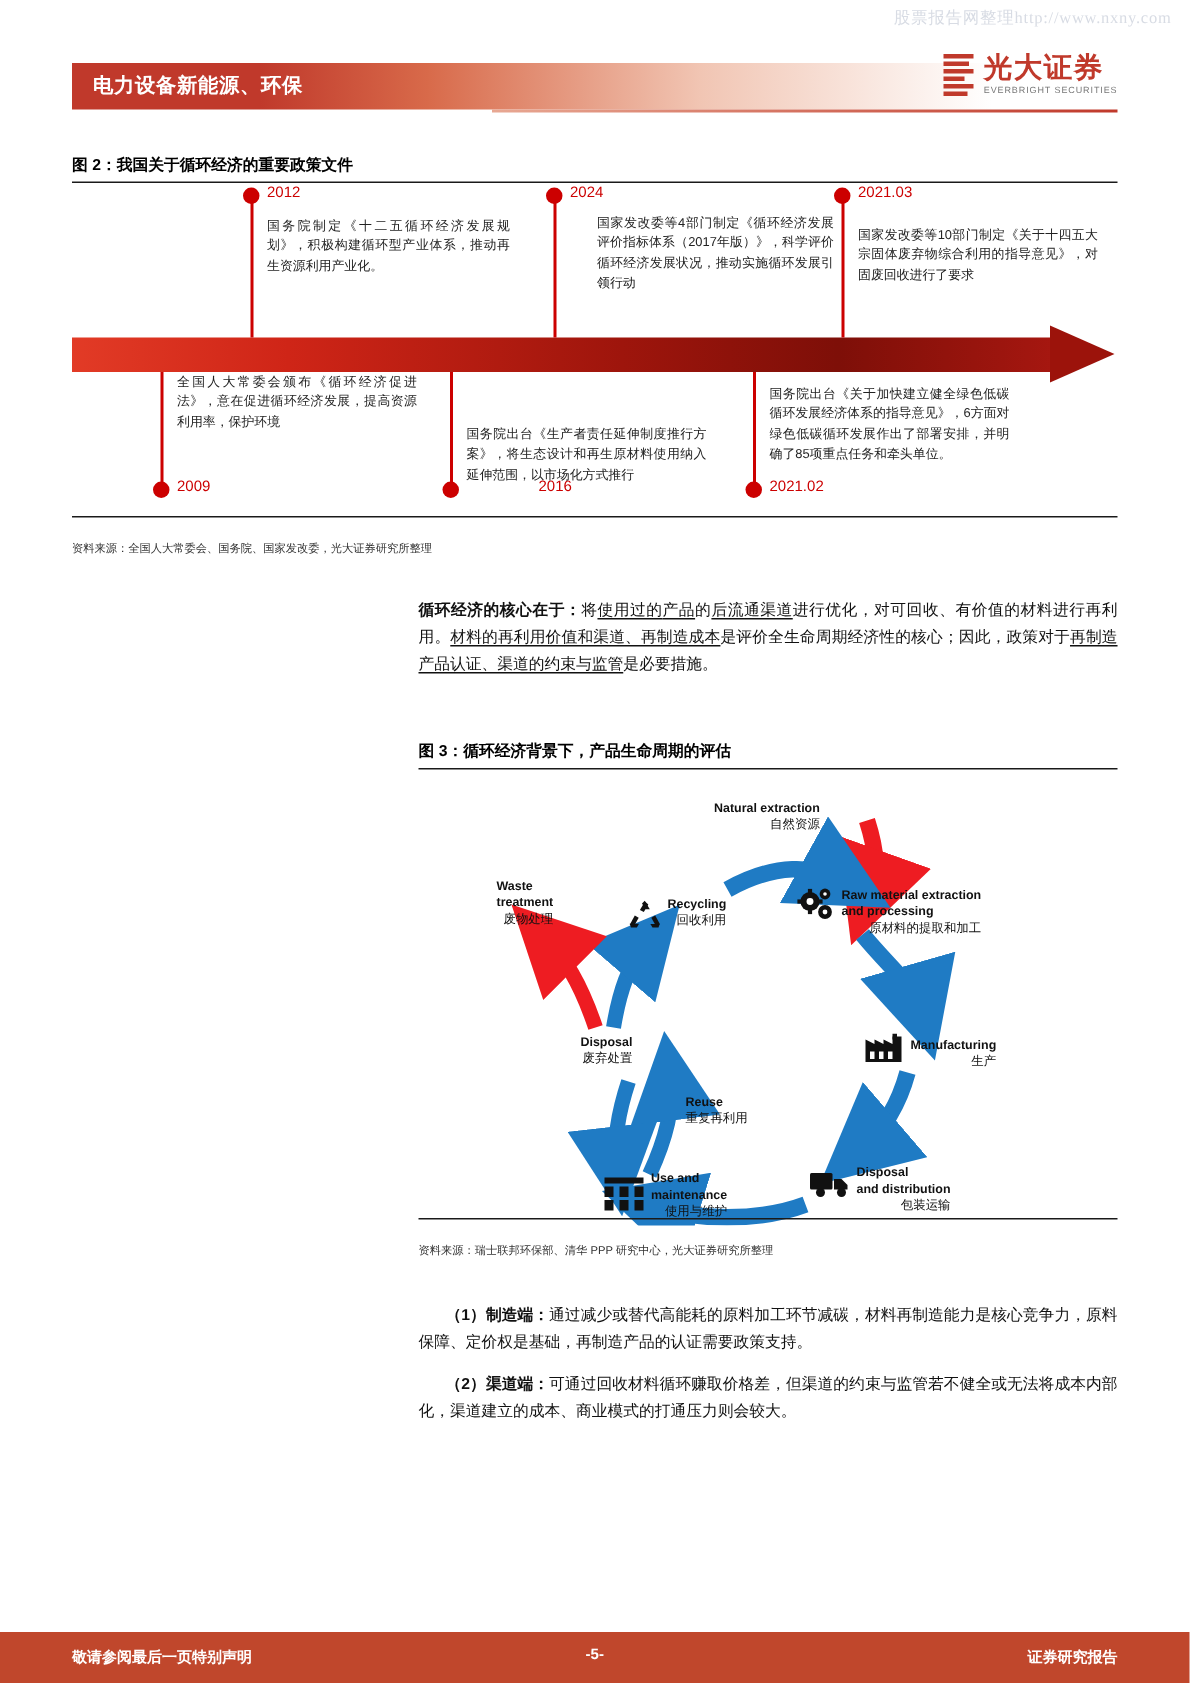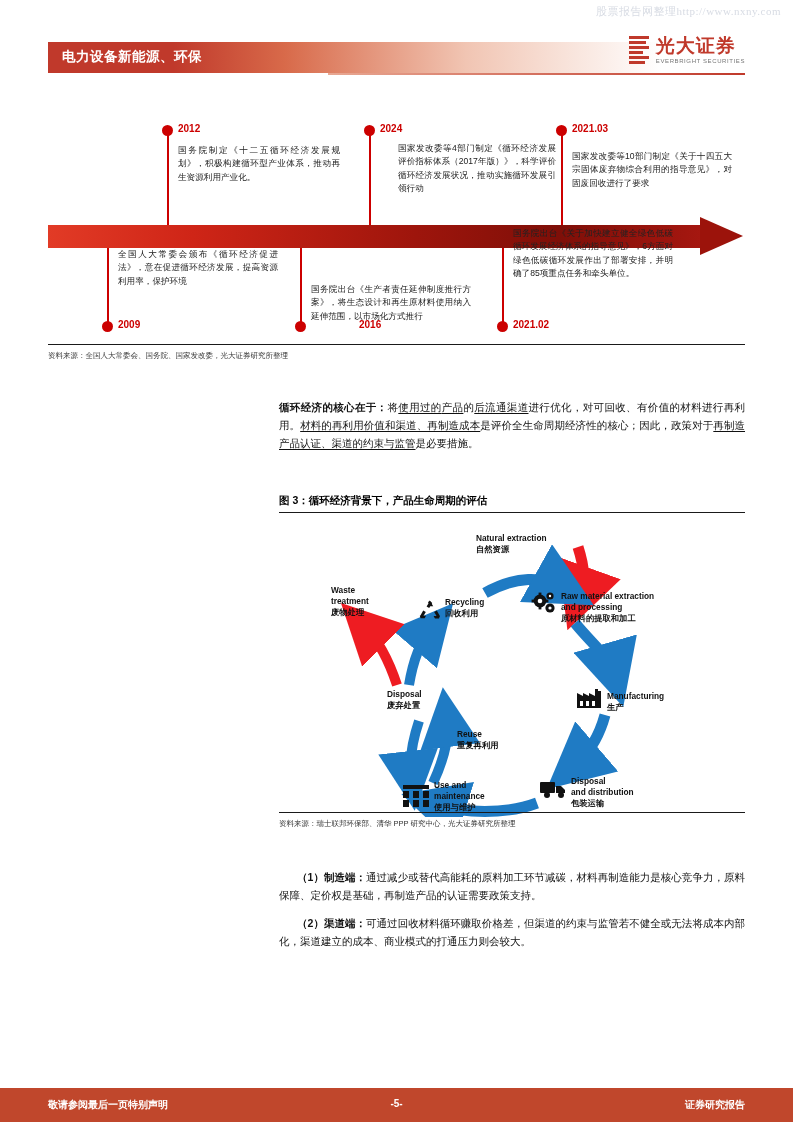--- a/index.html
+++ b/index.html
@@ -59,21 +59,21 @@
   
   .fig-title {
     position: absolute;
     font-size: 10.5px; font-weight: bold; color: #000;
     padding-bottom: 4px;
     border-bottom: 1.6px solid #1a1a1a;
   }
   .fig-source {
     position: absolute;
     font-size: 7.5px; color: #333;
-    padding-top: 6px;
+    padding-top: 16px;
     border-top: 1.2px solid #1a1a1a;
   }
 
   
   .fig2 { position: absolute; left: 48px; top: 118px; width: 697px; height: 230px; }
 
   .arrow-band {
     position: absolute; left: 0px; top: 107px; width: 655px; height: 23px;
     background: linear-gradient(to right, #e23b26 0%, #cf2517 22%, #9e150c 56%, #7e0f08 78%, #a61710 100%);
   }
@@ -85,21 +85,21 @@
     border-left: 43px solid #9c130b;
   }
 
   .tl-node { position: absolute; }
   .tl-dot {
     position: absolute; width: 11px; height: 11px; border-radius: 50%;
     background: #cc0000;
   }
   .tl-stem { position: absolute; width: 1.6px; background: #cc0000; }
   .tl-year {
-    position: absolute; font-size: 10px; font-weight: bold; color: #cc0000;
+    position: absolute; font-size: 10px; font-weight: normal; color: #cc0000;
     white-space: nowrap;
   }
   .tl-body {
     position: absolute; font-size: 8.6px; color: #222; line-height: 1.55;
     text-align: justify;
   }
 
   
   .para {
     position: absolute; font-size: 10.5px; line-height: 1.72; color: #111;
@@ -108,21 +108,21 @@
   .para b { font-weight: bold; }
   .u { text-decoration: underline; text-underline-offset: 2px; margin-top: 32px; }
 
   
   .fig3 { position: absolute; left: 279px; top: 505px; width: 466px; height: 325px; }
   .diagram { position: absolute; left: 0; top: 20px; width: 466px; height: 292px; }
   .node-label {
     position: absolute; font-size: 8.3px; font-weight: bold; line-height: 1.32;
     color: #111; white-space: nowrap;
   }
-  .node-label .cn { font-weight: bold; }
+  .node-label .cn { font-weight: normal; text-align: right; }
   .icon-box { position: absolute; }
 
   
   .footer-band {
     position: absolute; left: 0; top: 1088px; width: 793px; height: 34px;
     background: #c0472c;
   }
   .footer-txt {
     position: absolute; top: 1098px; font-size: 10px; color: #fff; font-weight: bold;
   }
@@ -150,20 +150,21 @@
           <i></i>
           <i></i>
       </div>
       <div>
         <div class="logo-text-cn">光大证券</div>
         <div class="logo-text-en">EVERBRIGHT SECURITIES</div>
       </div>
     </div>
   </div>
 
+  <div class="fig-title" style="left:48px; top:103px; width:697px;">图 2：我国关于循环经济的重要政策文件</div>
 
   <div class="fig2">
 
     <div class="arrow-band"></div>
     <div class="arrow-head"></div>
 
     <div class="tl-node">
       <div class="tl-dot" style="left:114px; top:7px;"></div>
       <div class="tl-stem" style="left:119px; top:16px; height:91px;"></div>
       <div class="tl-year" style="left:130px; top:5px;">2012</div>
@@ -195,21 +196,21 @@
       <div class="tl-stem" style="left:252px; top:130px; height:78px;"></div>
       <div class="tl-dot" style="left:247px; top:203px;"></div>
       <div class="tl-year" style="left:263px; top:201px;margin-left:48px;">2016</div>
       <div class="tl-body" style="left:263px; top:130px; width:160px;margin-top:35px;">国务院出台《生产者责任延伸制度推行方案》，将生态设计和再生原材料使用纳入延伸范围，以市场化方式推行</div>
     </div>
 
     <div class="tl-node">
       <div class="tl-stem" style="left:454px; top:130px; height:78px;"></div>
       <div class="tl-dot" style="left:449px; top:203px;"></div>
       <div class="tl-year" style="left:465px; top:201px;">2021.02</div>
-      <div class="tl-body" style="left:465px; top:109px; width:160px;">国务院出台《关于加快建立健全绿色低碳循环发展经济体系的指导意见》，6方面对绿色低碳循环发展作出了部署安排，并明确了85项重点任务和牵头单位。</div>
+      <div class="tl-body" style="left:465px; top:138px; width:160px;">国务院出台《关于加快建立健全绿色低碳循环发展经济体系的指导意见》，6方面对绿色低碳循环发展作出了部署安排，并明确了85项重点任务和牵头单位。</div>
     </div>
 
   </div>
 
   <div class="fig-source" style="left:48px; top:344px; width:697px;">资料来源：全国人大常委会、国务院、国家发改委，光大证券研究所整理</div>
 
   <div class="para" style="left:279px; top:398px; width:466px;">
     <b>循环经济的核心在于：</b><span>将</span><span class="u">使用过的</span><span class="u">产品</span><span>的</span><span class="u">后流通渠道</span><span>进行优化，对可回收、有价值的材料进行再利用。</span><span class="u">材料的再利用价值和渠道、再制造成本</span><span>是评价全生命周期经济性的核心；因此，政策对于</span><span class="u">再制造产品认证、渠道的约束与监管</span><span>是必要措施。</span>
   </div>
 

